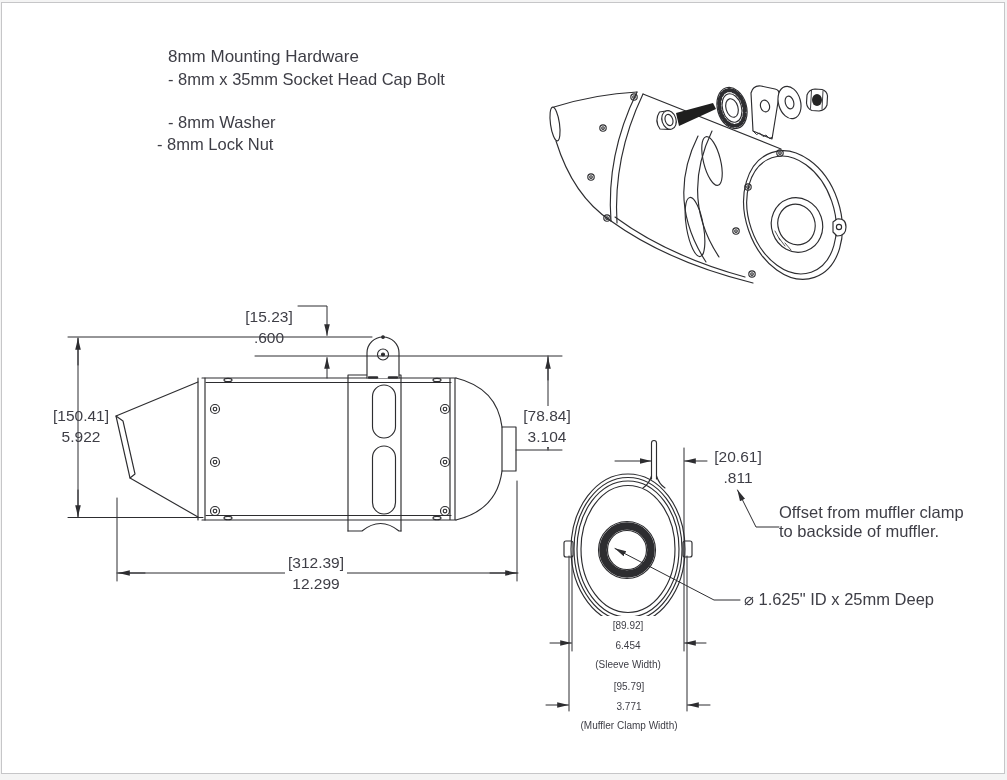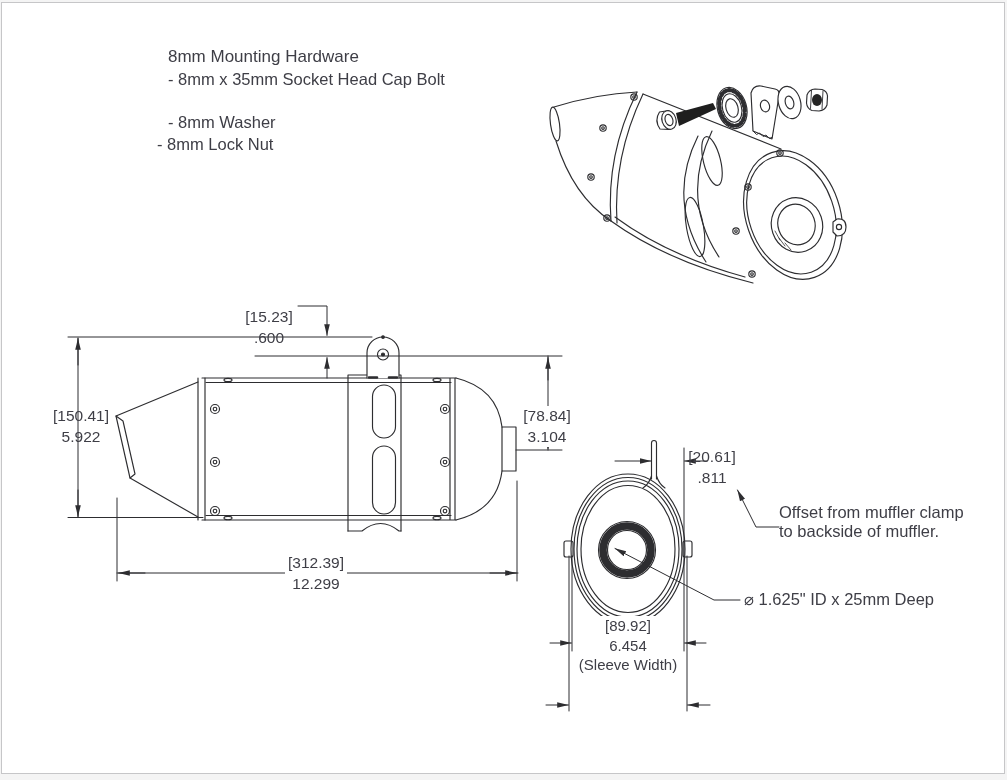--- a/index.html
+++ b/index.html
@@ -2,21 +2,21 @@
 <html><head>
 <meta charset="utf-8">
 <style>
   html,body{margin:0;padding:0;}
   body{width:1007px;height:780px;background:#f4f4f4;font-family:"Liberation Sans","DejaVu Sans",sans-serif;}
   #stage{position:relative;width:1007px;height:780px;overflow:hidden;}
   #sheet{position:absolute;left:1px;top:2px;width:1002px;height:770px;background:#ffffff;border:1px solid #c6c6c8;}
   svg{position:absolute;left:0;top:0;}
   .txt{position:absolute;color:#3e3e46;white-space:nowrap;}
   .dim{font-size:15.5px;line-height:20.5px;text-align:center;transform:translateX(-50%);}
-  .dim3{font-size:15px;line-height:19.5px;text-align:center;transform:translateX(-50%);}
+  .dim3{font-size:10px;line-height:19.5px;text-align:center;transform:translateX(-50%);}
   .mask{background:#ffffff;padding:0 3px;}
   .note{font-size:16.5px;line-height:18.5px;}
   .hw-title{font-size:17px;line-height:22px;}
   .hw-item{font-size:16.5px;line-height:21.4px;}
 </style>
 </head>
 <body>
 
 <div id="stage">
   <div id="sheet"></div>
@@ -237,31 +237,36 @@
   <div class="txt dim mask" style="left:547px;top:382px;margin-top:24px;">
     <div>[78.84]</div>
     <div>3.104</div>
   </div>
 
   <div class="txt dim mask" style="left:316px;top:553px;text-align:center;">
     <div>[312.39]</div>
     <div>12.299</div>
   </div>
 
-  <div class="txt dim" style="left:712px;top:447px;">
+  <div class="txt dim" style="left:738px;top:447px;">
     <div>[20.61]</div>
     <div>.811</div>
   </div>
 
   <div class="txt dim3 mask" style="left:628px;top:616px;">
     <div>[89.92]</div>
     <div>6.454</div>
     <div>(Sleeve Width)</div>
   </div>
 
+  <div class="txt dim3 mask" style="left:629px;top:677px;">
+    <div>[95.79]</div>
+    <div>3.771</div>
+    <div>(Muffler Clamp Width)</div>
+  </div>
 
   <div class="txt note" style="left:779px;top:503px;">
     <div>Offset from muffler clamp</div>
     <div>to backside of muffler.</div>
   </div>
 
   <div class="txt note" style="left:744px;top:590px;">⌀ 1.625" ID x 25mm Deep</div>
 </div>
 
 </body></html>

